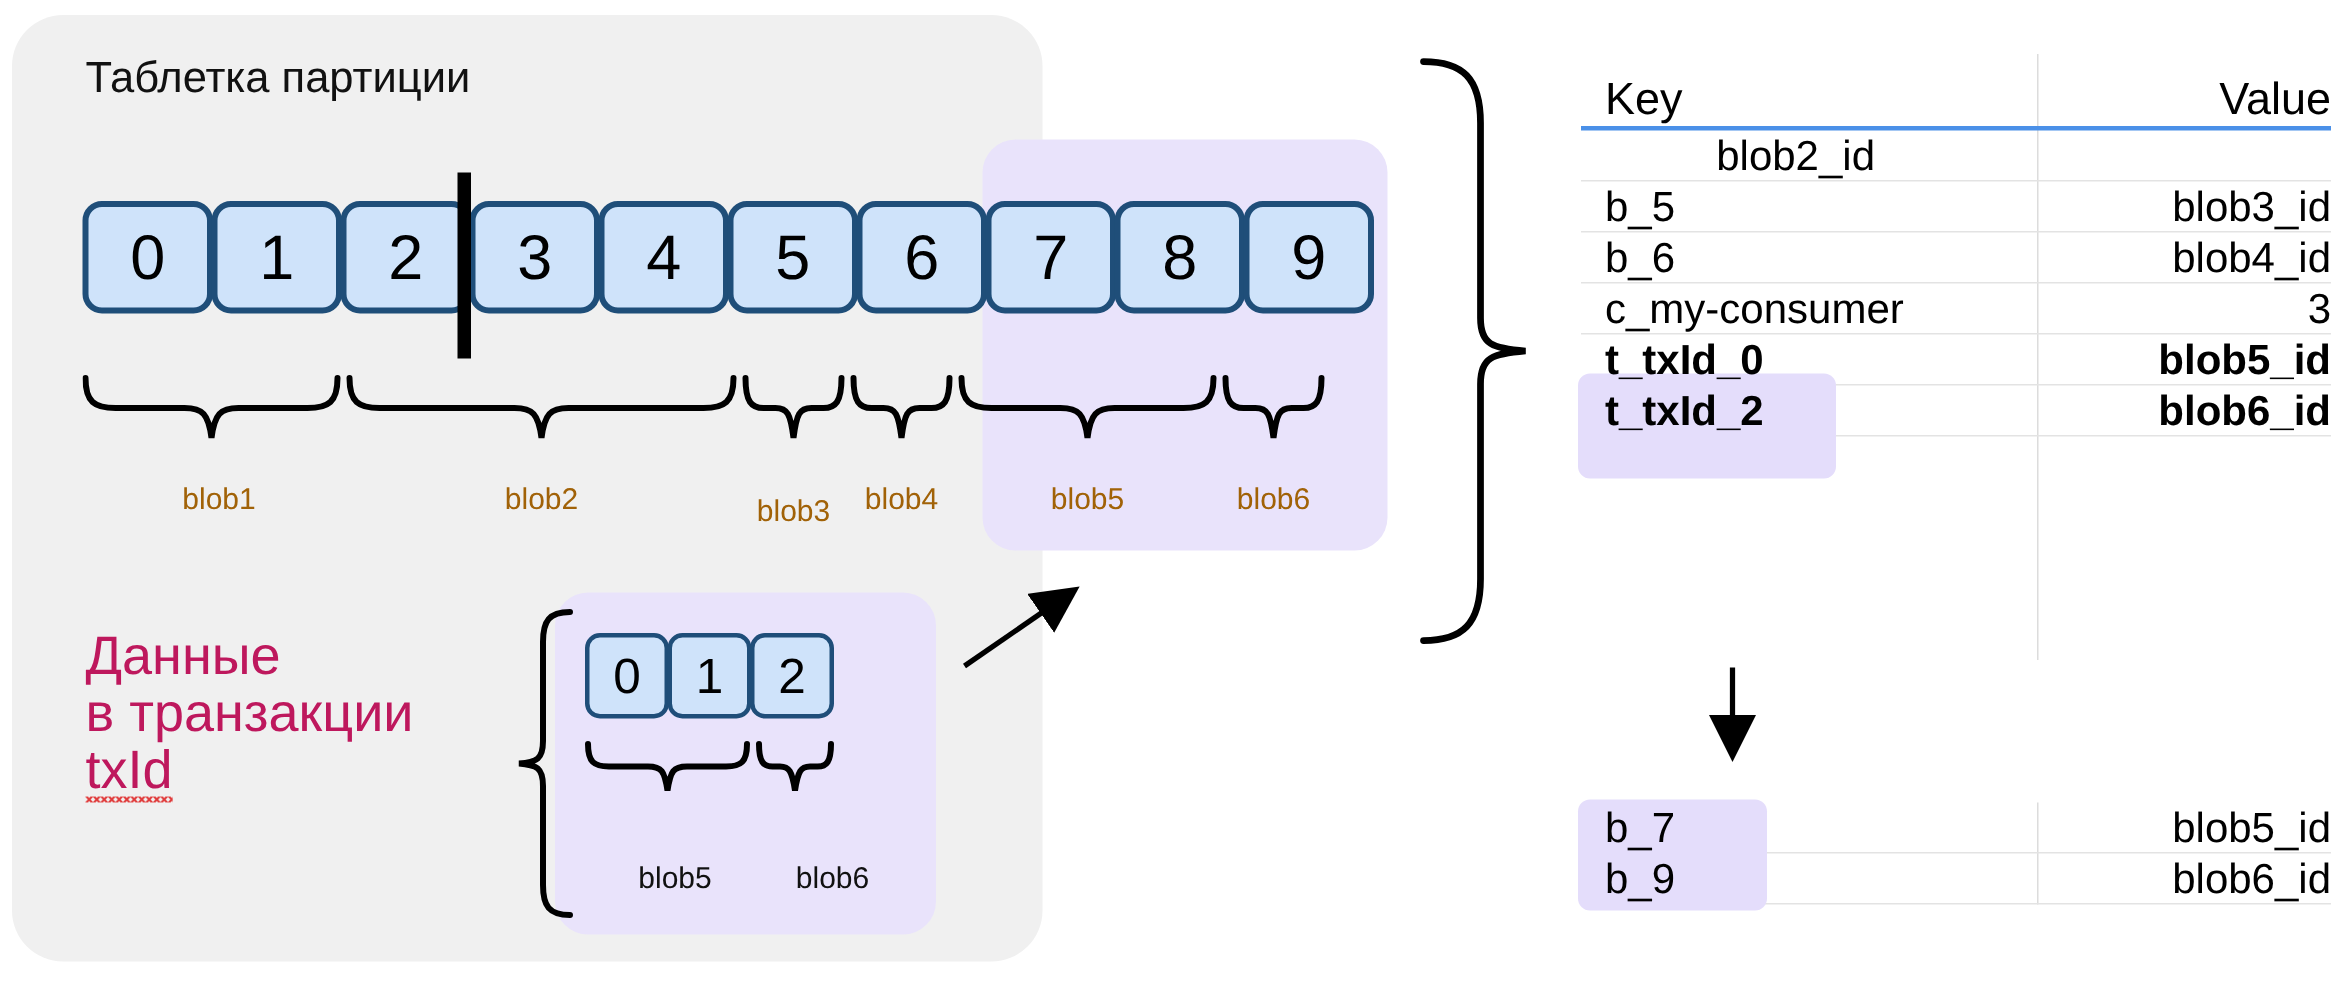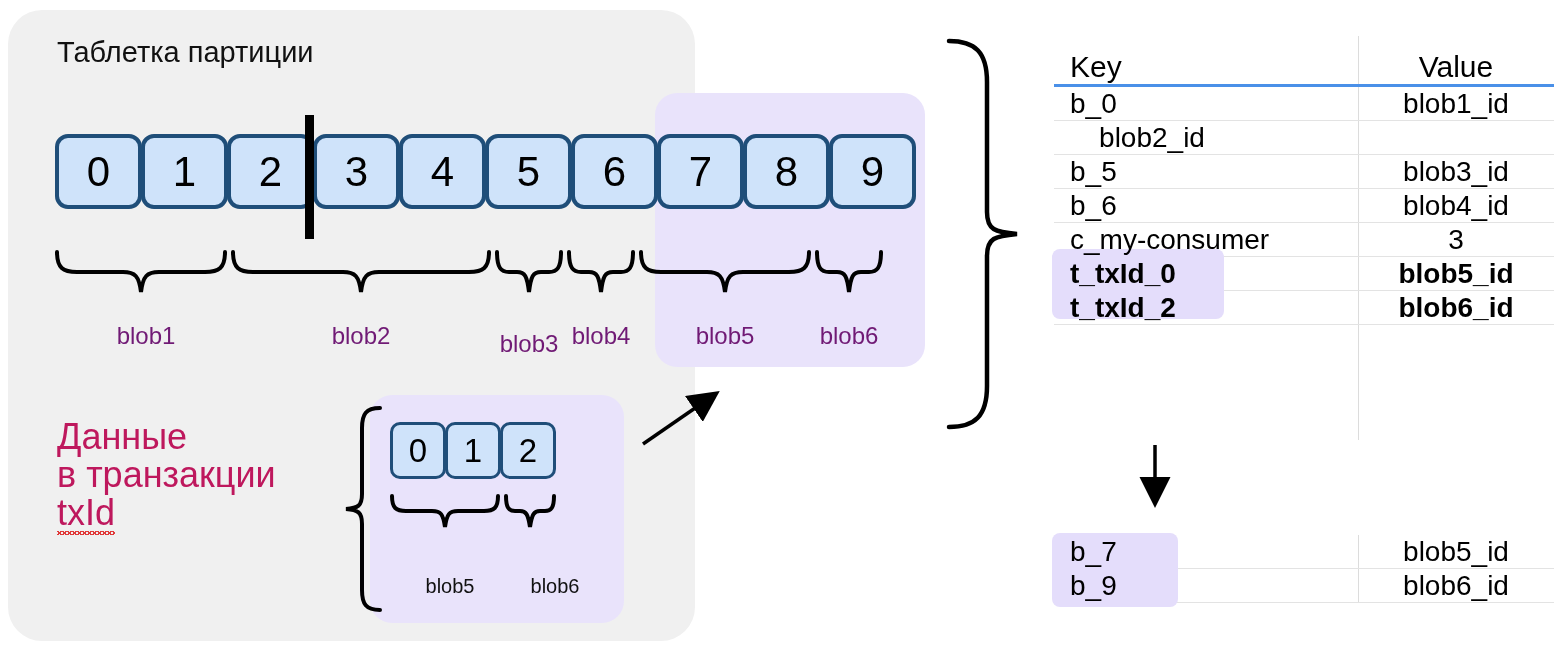--- a/index.html
+++ b/index.html
@@ -97,22 +97,22 @@
     top: 115px;
     width: 9px;
     height: 124px;
     background: #000000;
   }
 
   
   .brace { position: absolute; }
   .brace-label {
     position: absolute;
-    font-size: 24px;
-    color: #701a75;
+    font-size: 20px;
+    color: #a16207;
     text-align: center;
     white-space: nowrap;
   }
   .brace-label-sm {
     position: absolute;
     font-size: 20px;
     color: #111111;
     text-align: center;
     white-space: nowrap;
   }
@@ -168,21 +168,21 @@
   }
   .kv-table .k {
     width: 304px;
     padding-left: 16px;
     box-sizing: border-box;
     position: relative;
     z-index: 2;
   }
   .kv-table .v {
     width: 196px;
-    text-align: center;
+    text-align: right;
     box-sizing: border-box;
     position: relative;
     z-index: 2;
   }
   .kv-table .row.bold .k,
   .kv-table .row.bold .v { font-weight: bold; }
   .kv-table .vdiv {
     position: absolute;
     top: 0;
     left: 304px;
@@ -300,24 +300,20 @@
   <div class="kv-table table-main">
     <div class="vdiv"></div>
     <div class="kv-hl" style="left:-2px; top:213px; width:172px; height:70px;"></div>
 
     <div class="row head">
       <div class="k">Key</div>
       <div class="v">Value</div>
     </div>
 
     <div class="row">
-      <div class="k">b_0</div>
-      <div class="v">blob1_id</div>
-    </div>
-    <div class="row">
       <div class="v">blob2_id</div>
     </div>
     <div class="row">
       <div class="k">b_5</div>
       <div class="v">blob3_id</div>
     </div>
     <div class="row">
       <div class="k">b_6</div>
       <div class="v">blob4_id</div>
     </div>

